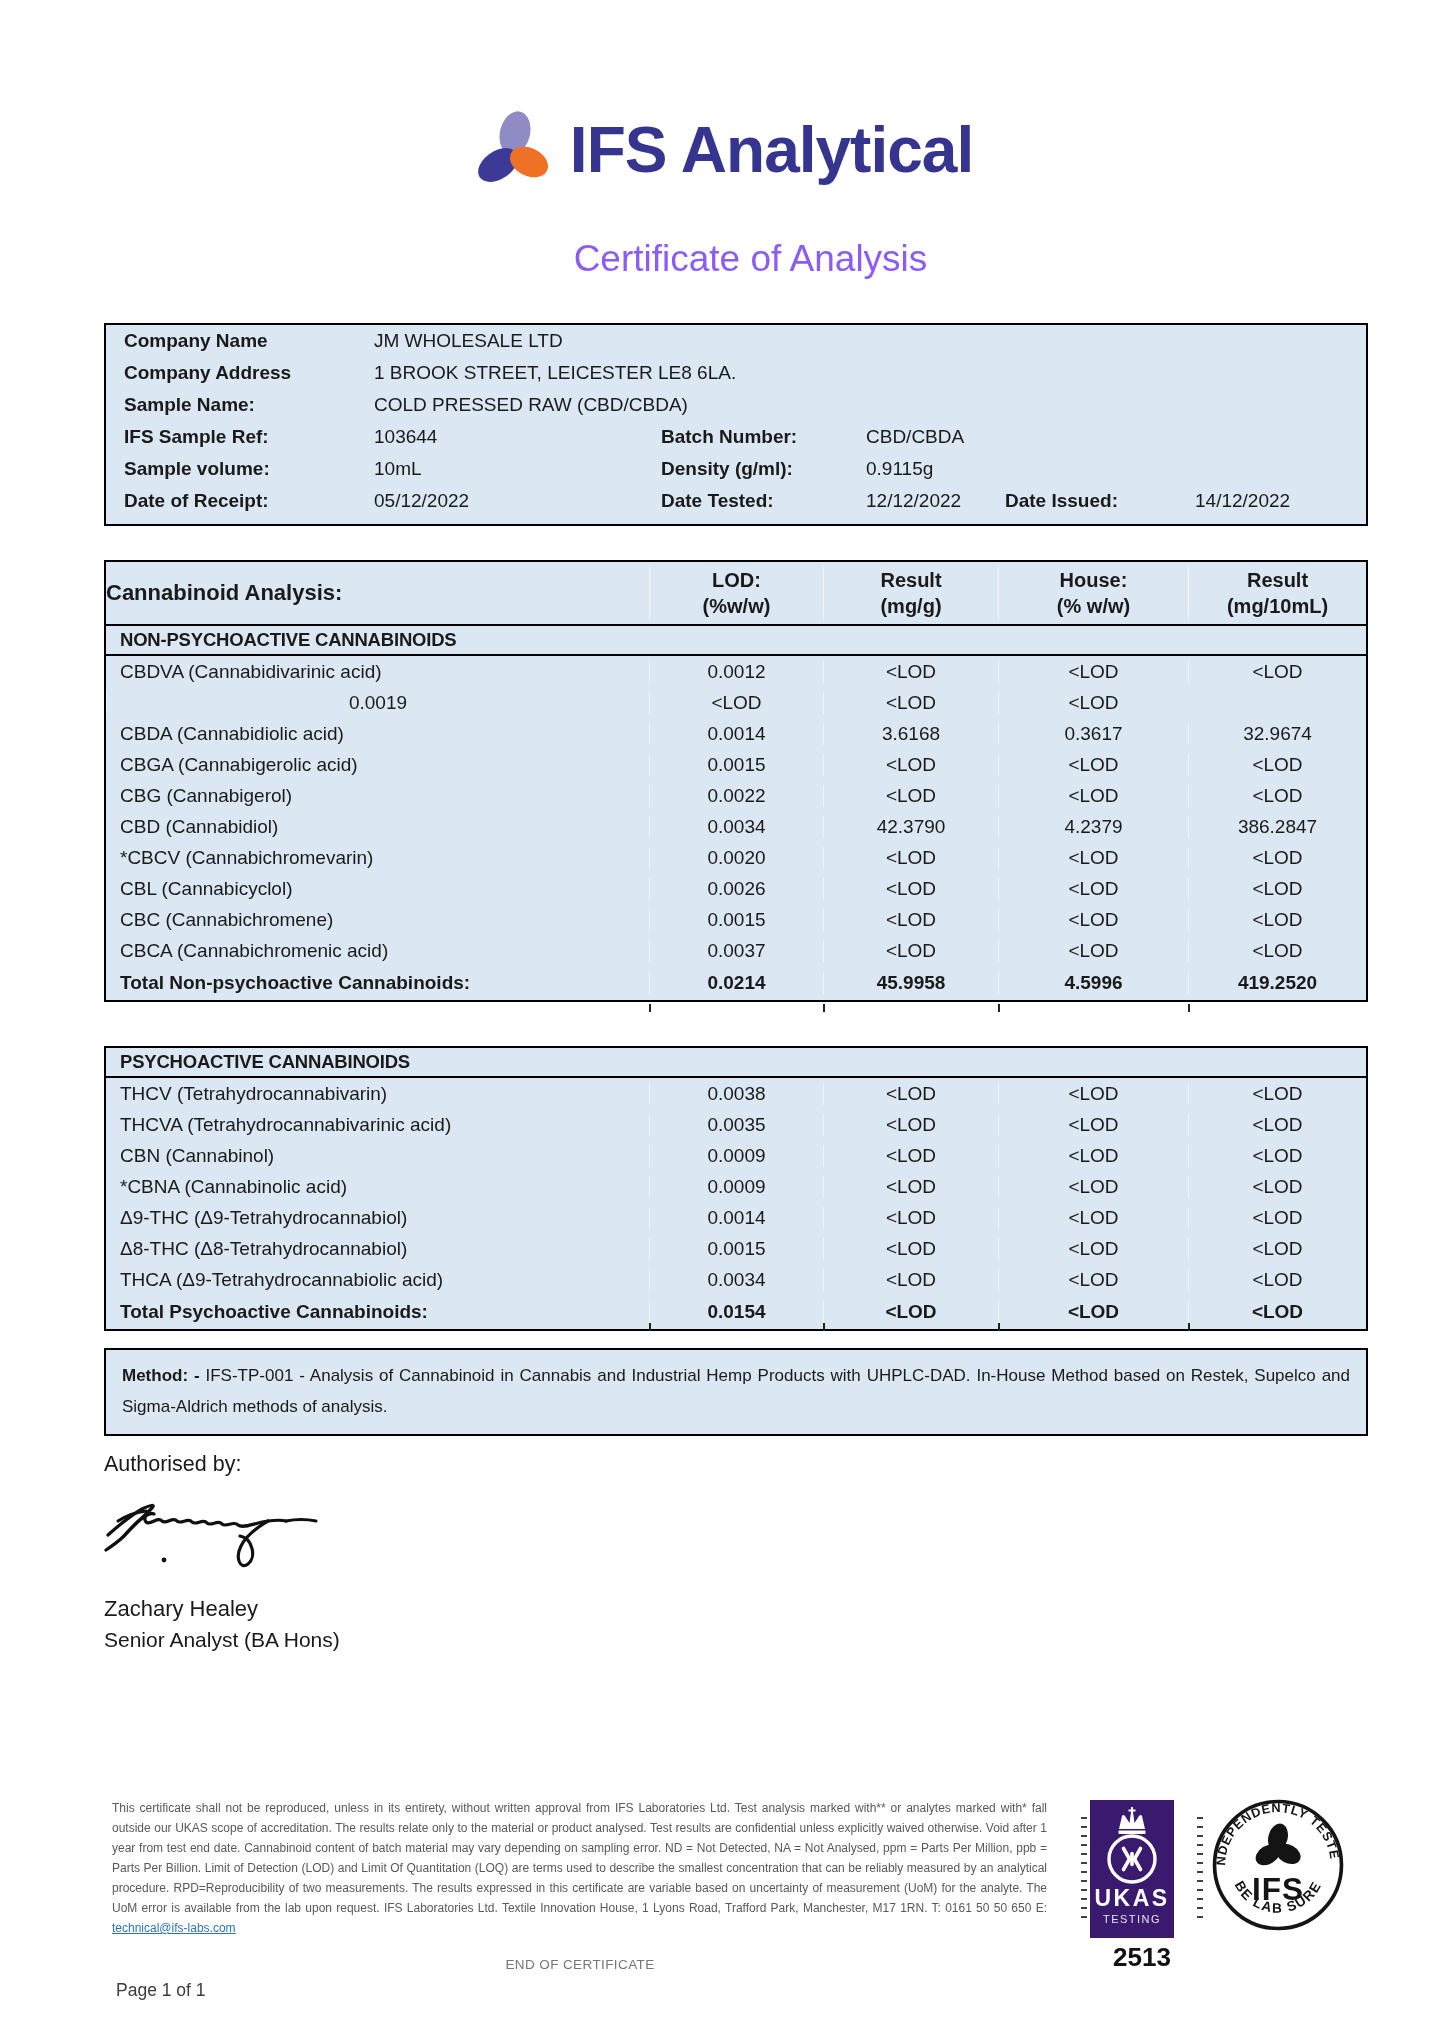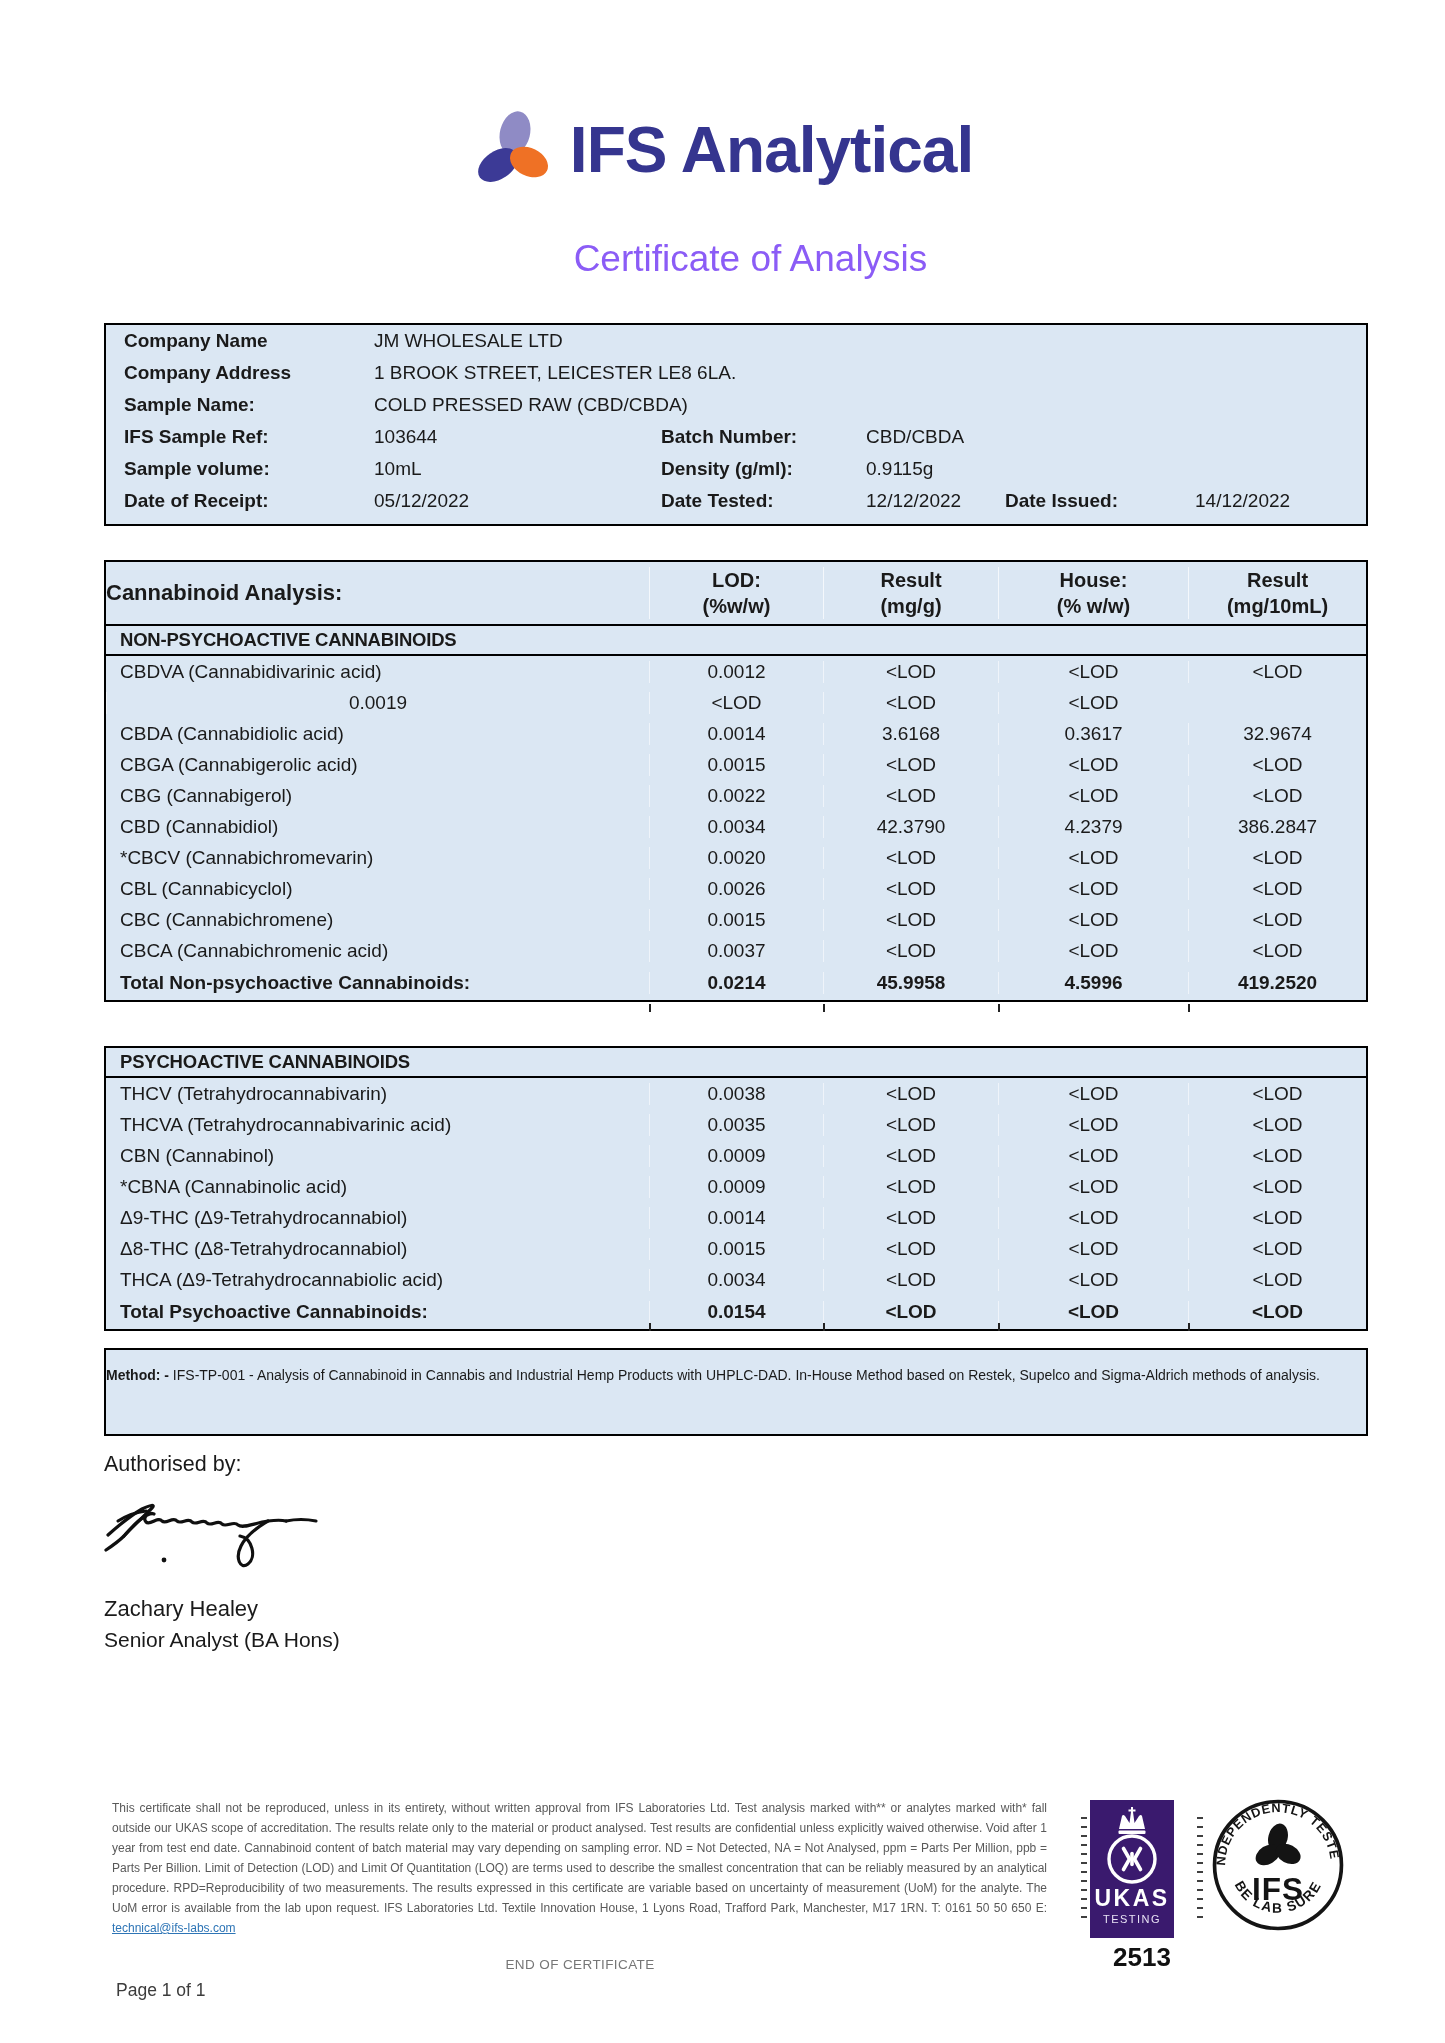--- a/index.html
+++ b/index.html
@@ -56,22 +56,22 @@
   .sect-row { height:30px; display:flex; align-items:center; border-bottom:2px solid #000; }
   .sect-row .sect-label { font-size:18.5px; font-weight:bold; padding-left:14px; letter-spacing:-0.2px; }
   .body-rows .trow { height:31px; }
   .trow.total { height:34px; font-weight:bold; }
   .trow.total .c { font-weight:bold; }
   .tick { position:absolute; width:2px; height:8px; background:#222; }
 
   
   .method-box {
     position:absolute; left:104px; top:1348px; width:1264px; height:88px;
-    background:#dbe7f3; border:2px solid #000; padding:10px 0;
-    font-size:14px; line-height:31px; text-align:justify;
+    background:#dbe7f3; border:2px solid #000; padding:10px 16px;
+    font-size:17px; line-height:31px; text-align:justify;
   }
   .method-label { font-weight:bold; }
 
   
   .auth-heading { position:absolute; left:104px; top:1452px; font-size:21.5px; color:#1a1a1a; }
   .sig-svg { position:absolute; left:96px; top:1478px; }
   .sig-name { position:absolute; left:104px; top:1596px; font-size:22px; }
   .sig-role { position:absolute; left:104px; top:1628px; font-size:21px; }
 
   

